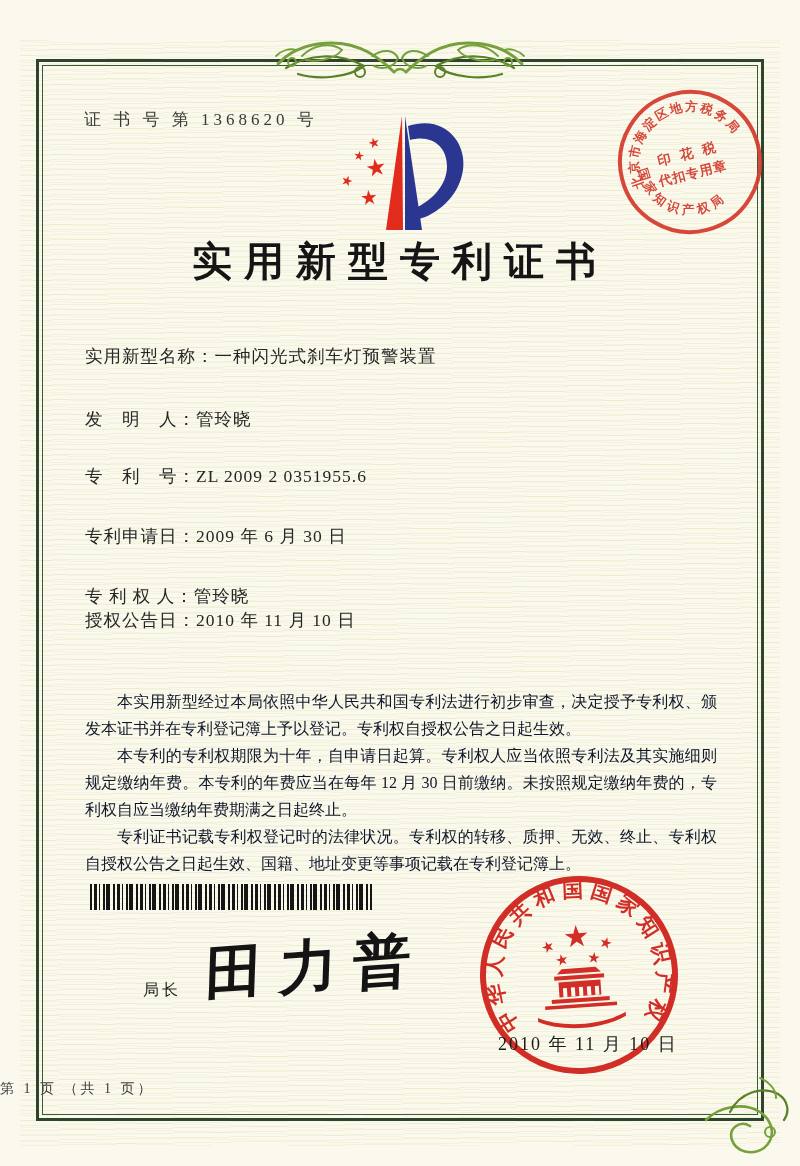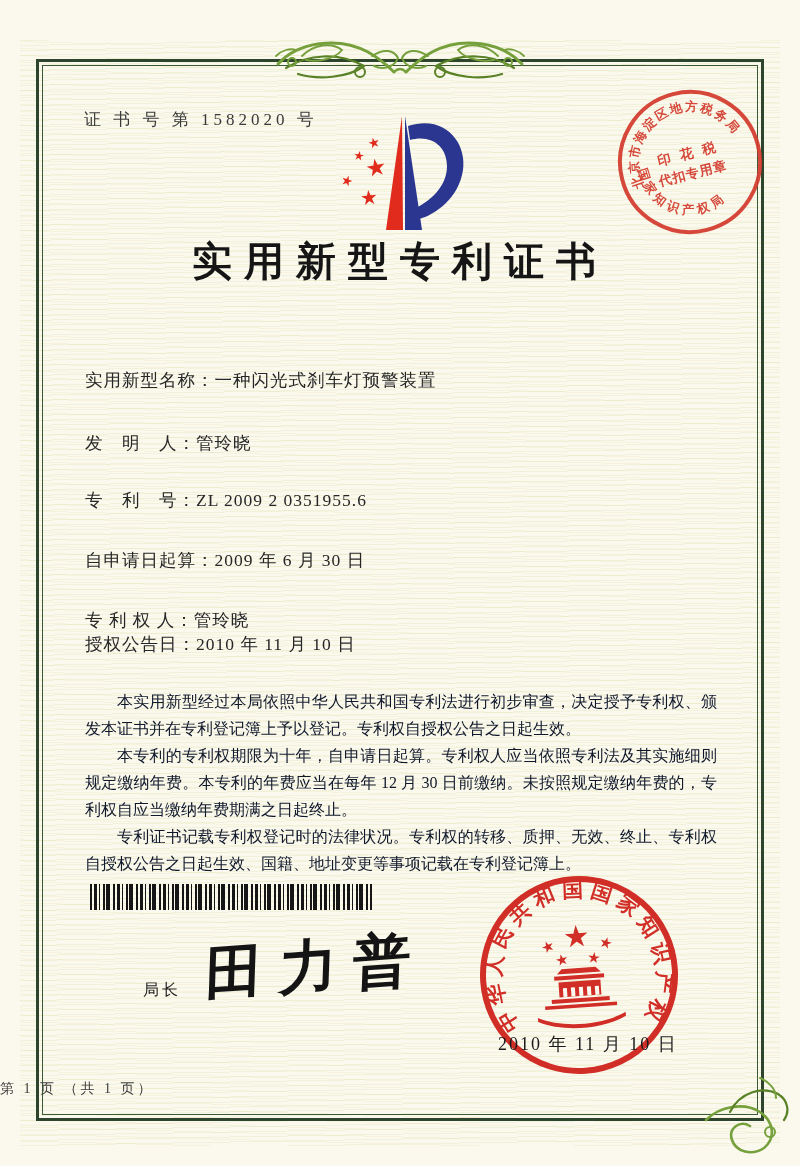--- a/index.html
+++ b/index.html
@@ -28,21 +28,21 @@
     font-size:17px;letter-spacing:4px;color:#3a3a3a;
   }
   .logo{position:absolute;left:332px;top:110px;}
   .stamp-top{position:absolute;left:613px;top:85px;opacity:.92;}
   .title{
     position:absolute;left:0;right:0;top:234px;text-align:center;
     font-size:40px;font-weight:bold;letter-spacing:12px;color:#151515;
   }
   .field{
     position:absolute;left:85px;right:70px;
-    font-size:17.5px;color:#262626;letter-spacing:1px;white-space:nowrap;margin-top:24px;
+    font-size:17.5px;color:#262626;letter-spacing:1px;white-space:nowrap;
   }
   .f0{top:344px}.f1{top:407px}.f2{top:464px}.f3{top:524px}.f4{top:584px}.f5{top:608px}
   .body-text{
     position:absolute;left:85px;top:688px;width:632px;
     font-size:16px;line-height:27px;color:#0f172a;text-align:justify;
   }
   .body-text p{margin:0;text-indent:2em;}
   .barcode{
     position:absolute;left:90px;top:884px;width:282px;height:26px;
     background:repeating-linear-gradient(90deg,
@@ -101,21 +101,21 @@
 
 <svg class="ornament-corner" width="92" height="90" viewBox="0 0 92 90">
   <g fill="none" stroke="#76a03c" stroke-width="2.6" stroke-linecap="round">
     <path d="M6,52 C20,38 44,34 60,44 C74,54 76,70 64,80 C52,88 36,84 32,72 C28,60 40,52 50,58"></path>
     <path d="M30,44 C40,24 62,18 78,26 C88,32 90,44 84,52" stroke="#598227" stroke-width="2.2"></path>
     <circle cx="70" cy="64" r="5" stroke-width="2"></circle>
     <path d="M60,10 C70,14 76,22 76,30" stroke-width="2"></path>
   </g>
 </svg>
 
-<div class="cert-no">证 书 号 第 1582020 号</div>
+<div class="cert-no">证 书 号 第 1368620 号</div>
 
 <svg class="logo" width="136" height="126" viewBox="0 0 136 126">
   <defs>
     <path id="star" d="M0,-1 L0.588,0.809 L-0.951,-0.309 L0.951,-0.309 L-0.588,0.809 Z"></path>
   </defs>
   <polygon points="70,6 54,120 71,120" fill="#e02b1d"></polygon>
   <polygon points="73,6 73,120 90,120" fill="#2b3690"></polygon>
   <path d="M76,16 C114,4 135,34 131,60 C127,88 103,105 87,109 C80,110 77,106 79,100 C99,92 115,76 115,56 C115,36 99,24 78,30 Z" fill="#2b3690"></path>
   <g fill="#e02b1d">
     <use href="#star" transform="translate(42,33) scale(5.5) rotate(-15)"></use>
@@ -142,21 +142,21 @@
     <text x="0" y="-4" fill="#d2392c" font-size="13.5" letter-spacing="3" font-weight="bold" text-anchor="middle">印 花 税</text>
     <text x="0" y="16" fill="#d2392c" font-size="13" letter-spacing="1" font-weight="bold" text-anchor="middle">代扣专用章</text>
   </g>
 </svg>
 
 <div class="title">实用新型专利证书</div>
 
 <div class="field f0"><span>实用新型名称：</span><span>一种闪光式刹车灯预警装置</span></div>
 <div class="field f1"><span>发　明　人：</span><span>管玲晓</span></div>
 <div class="field f2"><span>专　利　号：</span><span>ZL 2009 2 0351955.6</span></div>
-<div class="field f3"><span>自申请日起算：</span><span>2009 年 6 月 30 日</span></div>
+<div class="field f3"><span>专利申请日：</span><span>2009 年 6 月 30 日</span></div>
 <div class="field f4"><span>专 利 权 人：</span><span>管玲晓</span></div>
 <div class="field f5"><span>授权公告日：</span><span>2010 年 11 月 10 日</span></div>
 
 <div class="body-text">
   <p>本实用新型经过本局依照中华人民共和国专利法进行初步审查，决定授予专利权、颁发本证书并在专利登记簿上予以登记。专利权自授权公告之日起生效。</p>
   <p>本专利的专利权期限为十年，自申请日起算。专利权人应当依照专利法及其实施细则规定缴纳年费。本专利的年费应当在每年 12 月 30 日前缴纳。未按照规定缴纳年费的，专利权自应当缴纳年费期满之日起终止。</p>
   <p>专利证书记载专利权登记时的法律状况。专利权的转移、质押、无效、终止、专利权自授权公告之日起生效、国籍、地址变更等事项记载在专利登记簿上。</p>
 </div>
 
 <div class="barcode"></div>

